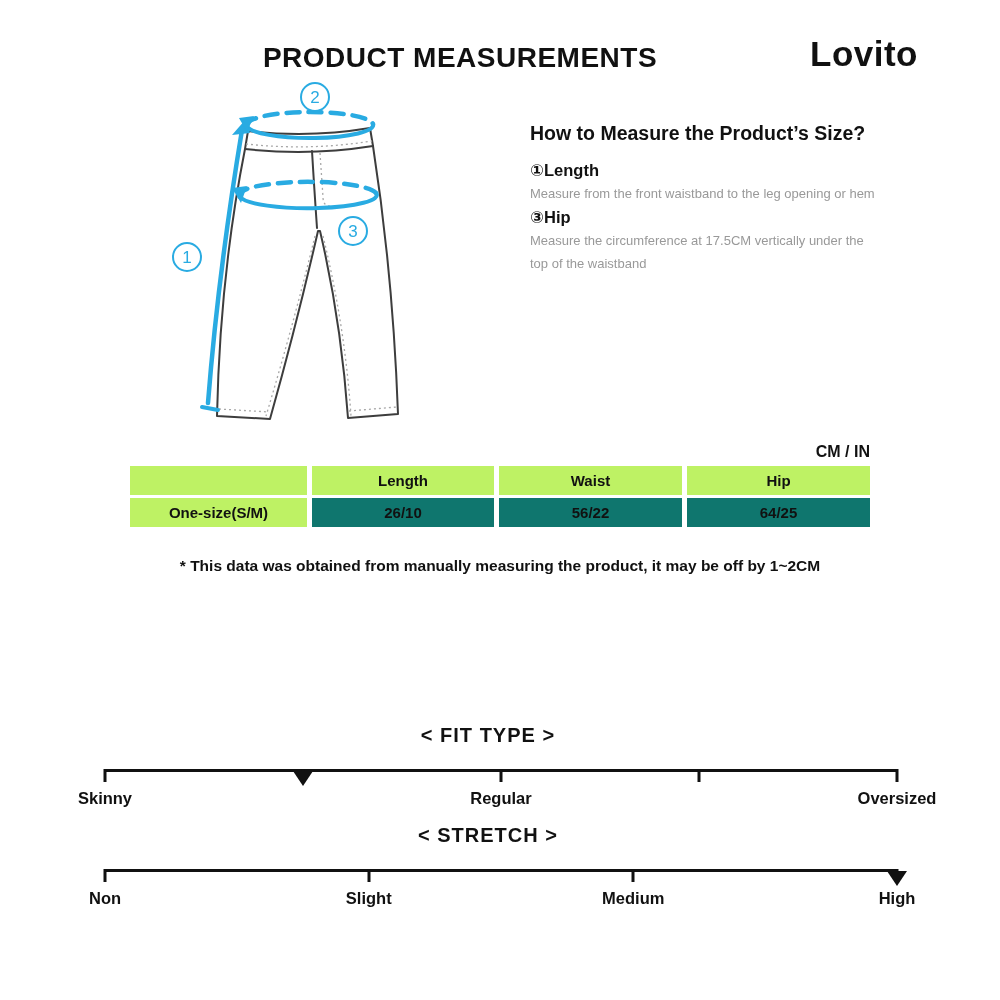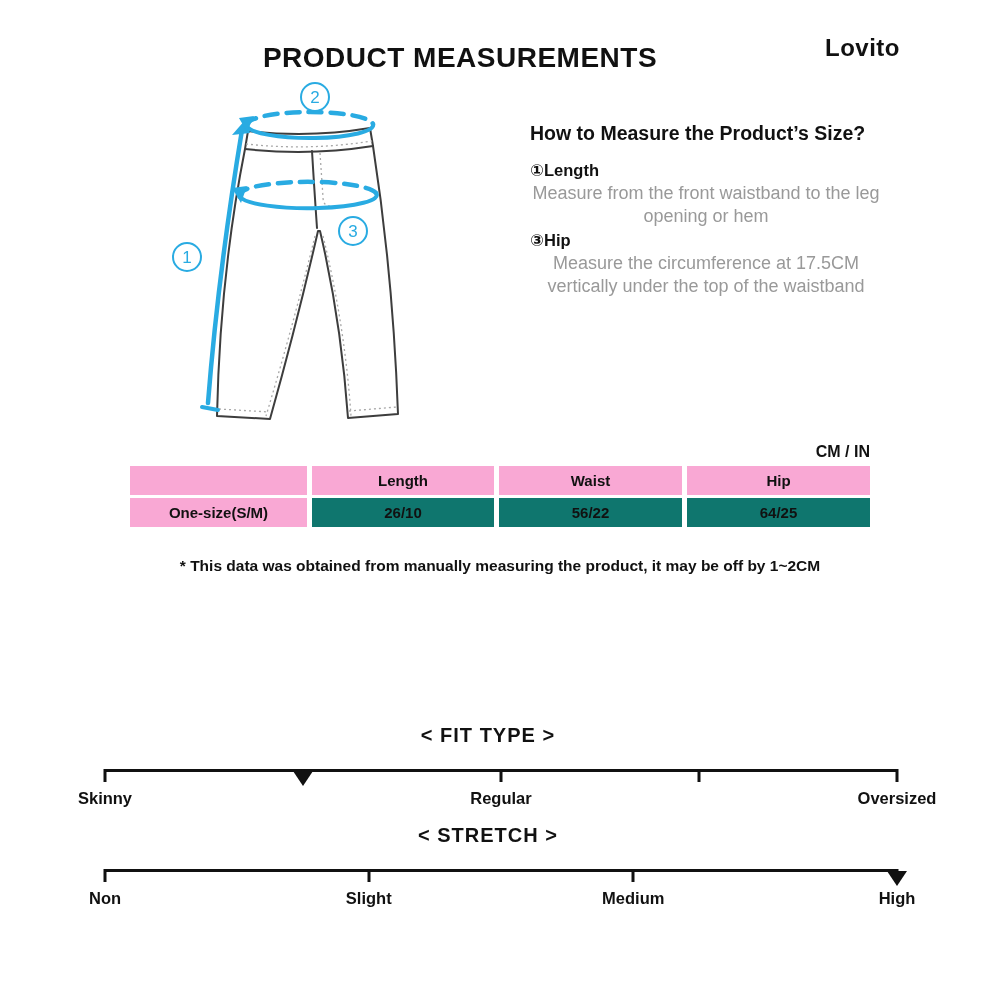--- a/index.html
+++ b/index.html
@@ -5,48 +5,48 @@
   * { margin: 0; padding: 0; box-sizing: border-box; }
   html, body { width: 1000px; height: 1000px; background: #ffffff; overflow: hidden; }
   body { font-family: "Liberation Sans", "DejaVu Sans", sans-serif; color: #111; position: relative; }
 
   
   .page-title {
     position: absolute; left: 0; top: 42px; width: 920px;
     text-align: center; font-size: 28px; font-weight: bold; letter-spacing: 0.5px;
   }
   .brand-logo {
-    position: absolute; top: 34px; right: 100px;
-    font-size: 24px; font-weight: bold; letter-spacing: 0.5px;
+    position: absolute; top: 34px; right: 82px;
+    font-size: 35px; font-weight: bold; letter-spacing: 0.5px;
   }
 
   
   .diagram-svg { position: absolute; left: 160px; top: 80px; }
 
   
   .instructions { position: absolute; left: 530px; top: 122px; width: 368px; }
   .instructions h2 { font-size: 19.5px; font-weight: bold; margin-bottom: 13px; }
   .instr-label { font-size: 16.5px; font-weight: bold; line-height: 24px; color: #111; }
-  .instr-desc { font-size: 18px; line-height: 23px; color: #999999; width: 352px; text-align: center; }
+  .instr-desc { font-size: 13px; line-height: 23px; color: #999999; width: 352px; }
 
   
   .unit-label {
     position: absolute; top: 443px; left: 130px; width: 740px;
     text-align: right; font-size: 16px; font-weight: bold;
   }
   .size-table {
     position: absolute; left: 130px; top: 466px; width: 740px;
     display: grid; grid-template-columns: 177px 182px 183px 183px;
     grid-template-rows: 29px 29px; gap: 3px 5px;
   }
   .size-table .cell {
     display: flex; align-items: center; justify-content: center;
     font-size: 15px; font-weight: bold;
   }
-  .cell.head { background: #f9a8d4; }
+  .cell.head { background: #bef264; }
   .cell.light { background: #0f766e; }
 
   
   .disclaimer {
     position: absolute; left: 0; top: 557px; width: 1000px;
     text-align: center; font-size: 15.5px; font-weight: bold;
   }
 
   
   .scale-title {

